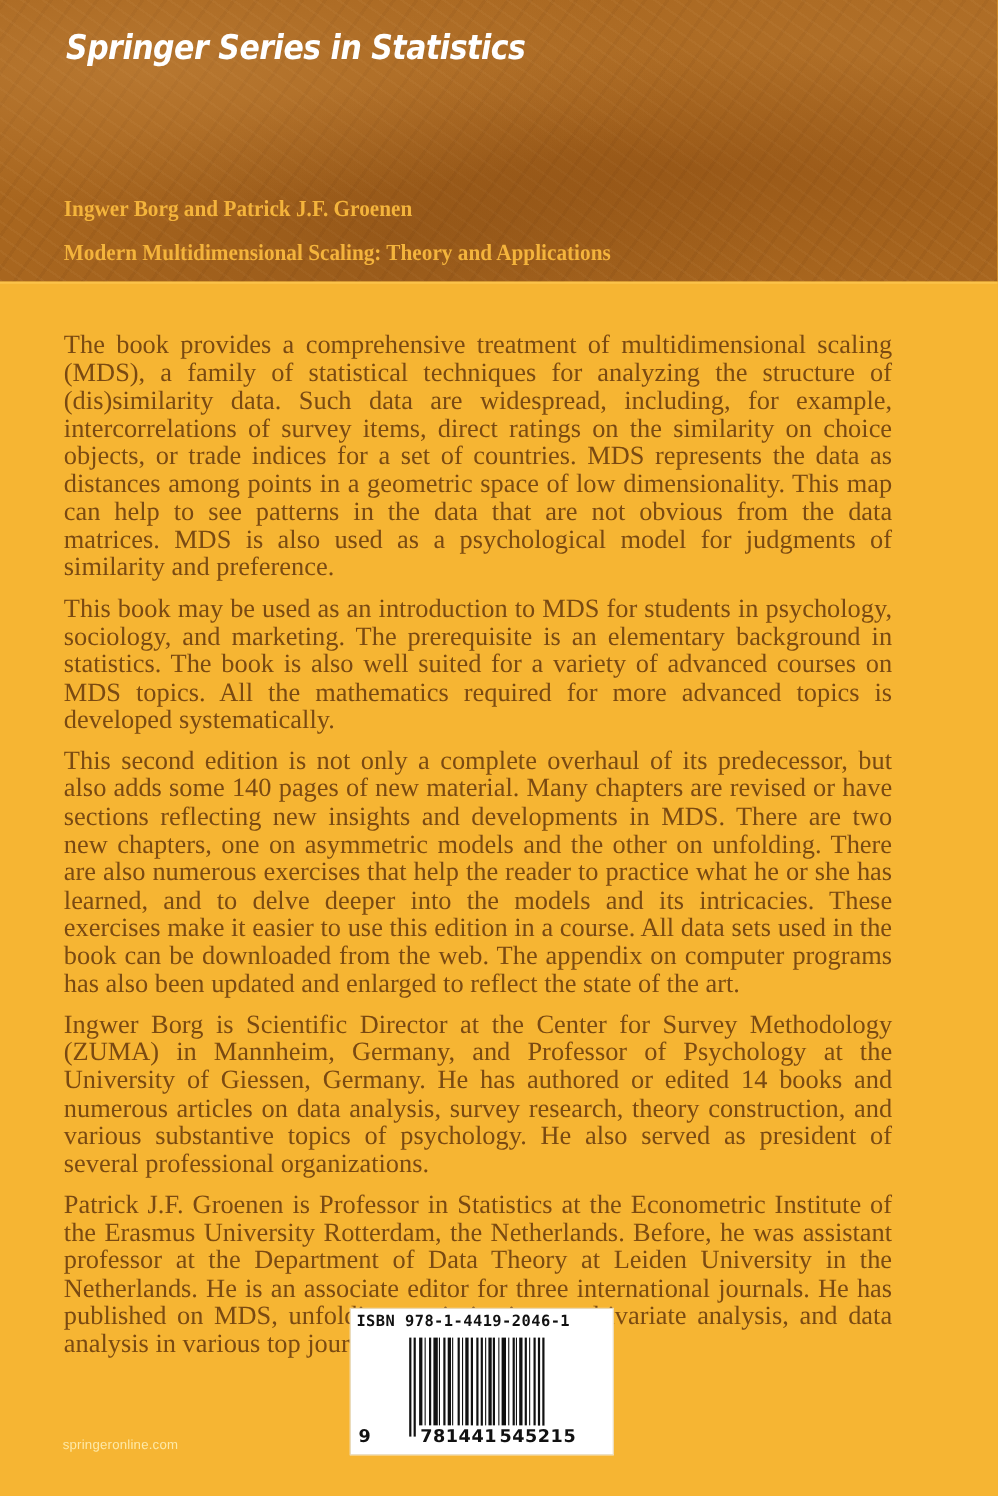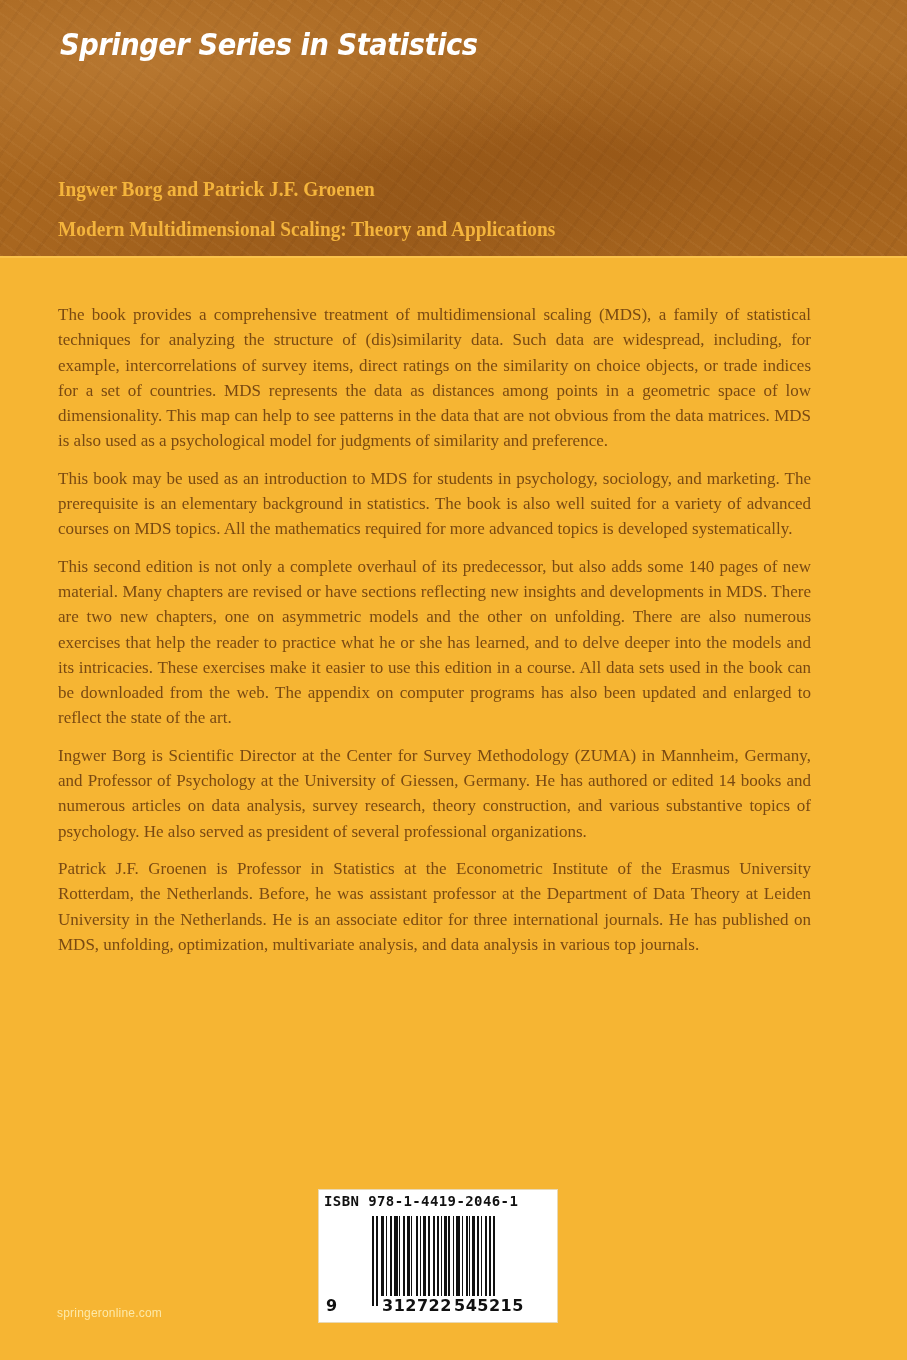--- a/index.html
+++ b/index.html
@@ -71,21 +71,21 @@
       width: 907px;
       height: 2px;
       background: #fbc24a;
     }
     .body-text {
       position: absolute;
       left: 58px;
       top: 302px;
       width: 753px;
       color: #7a4a12;
-      font-size: 17px;
+      font-size: 24px;
       line-height: 25.3px;
       text-align: justify;
       hyphens: manual;
     }
     .body-text p {
       margin: 0 0 12px 0;
       transform-origin: left top;
     }
     .url {
       position: absolute;
@@ -224,18 +224,18 @@
     <div class="bar" style="width:1px"></div>
       <div class="gap" style="width:3px"></div>
     <div class="bar" style="width:2px"></div>
       <div class="gap" style="width:2px"></div>
     <div class="bar long" style="width:2px"></div>
       <div class="gap" style="width:2px"></div>
     <div class="bar long" style="width:2px"></div>
   </div>
   <div class="barcode-digits">
     <span class="d-first">9</span>
-    <span class="d-left">312722</span>
+    <span class="d-left">781441</span>
     <span class="d-right">545215</span>
   </div>
 </div>
 
 <div class="url">springeronline.com</div>
 
 </body></html>

